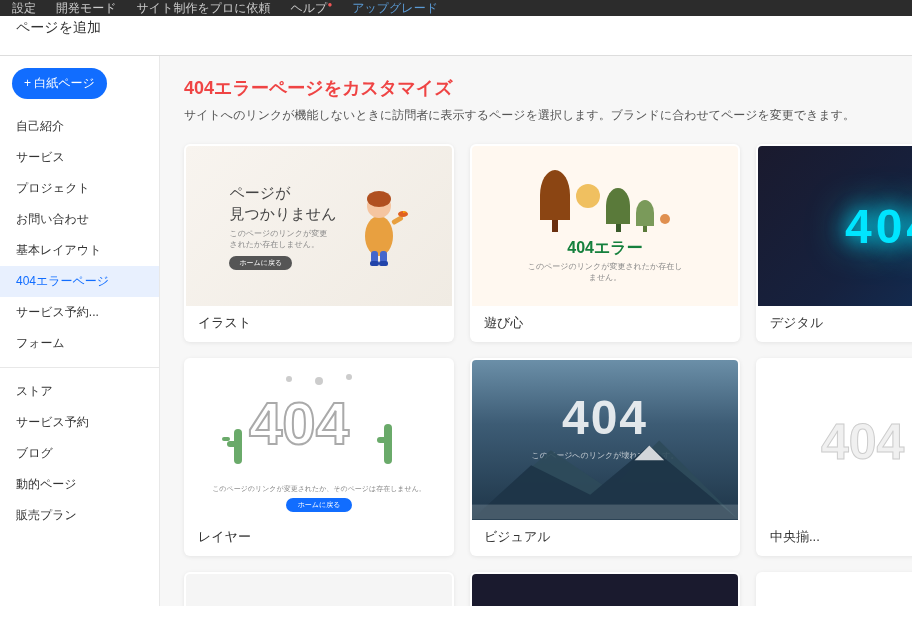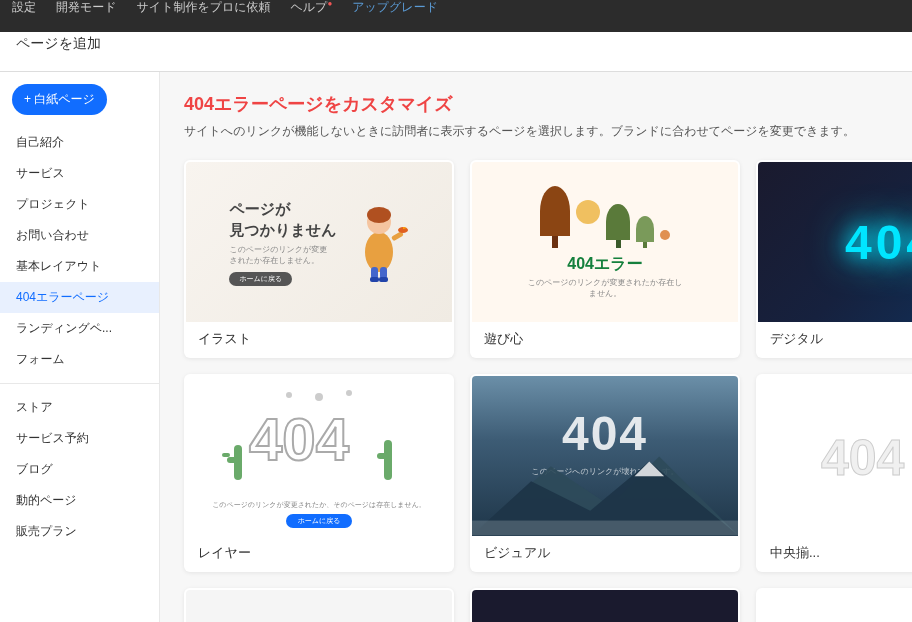--- a/index.html
+++ b/index.html
@@ -1,24 +1,24 @@
 <!DOCTYPE html>
 <html><head>
   <meta charset="utf-8">
   <style>
     * { box-sizing: border-box; margin: 0; padding: 0; }
     body { font-family: 'Helvetica Neue', Arial, sans-serif; font-size: 13px; background: #fff; width: 912px; height: 622px; overflow: hidden; }
 
     
     .top-bar {
       display: flex;
-      align-items: flex-end;
+      align-items: flex-start;
       background: #2c2c2c;
       height: 16px;
-      padding: 16px 12px;
+      padding: 0 12px;
       gap: 20px;
     }
     .top-bar-item {
       color: #ccc;
       font-size: 12px;
       cursor: pointer;
       white-space: nowrap;
     }
     .top-bar-upgrade {
       color: #5b9bd5;
@@ -256,21 +256,21 @@
 
   <div class="sidebar">
     <button class="sidebar-btn">+ 白紙ページ</button>
 
     <div class="sidebar-item">自己紹介</div>
     <div class="sidebar-item">サービス</div>
     <div class="sidebar-item">プロジェクト</div>
     <div class="sidebar-item">お問い合わせ</div>
     <div class="sidebar-item">基本レイアウト</div>
     <div class="sidebar-item active">404エラーページ</div>
-    <div class="sidebar-item">ランディングペ...</div>
+    <div class="sidebar-item">サービス予約...</div>
     <div class="sidebar-item">フォーム</div>
 
     <div class="sidebar-divider"></div>
 
     <div class="sidebar-item">ストア</div>
     <div class="sidebar-item">サービス予約</div>
     <div class="sidebar-item">ブログ</div>
     <div class="sidebar-item">動的ページ</div>
     <div class="sidebar-item">販売プラン</div>
   </div>
@@ -278,21 +278,21 @@
   <div class="content-area">
     <div class="content-title">404エラーページをカスタマイズ</div>
     <div class="content-desc">サイトへのリンクが機能しないときに訪問者に表示するページを選択します。ブランドに合わせてページを変更できます。</div>
 
     <div class="template-grid">
 
       <div class="template-card">
         <div class="template-card-image card-illust">
           <div style="display:flex; align-items:center; gap:12px;">
             <div style="text-align:left;">
-              <div style="font-size:15px; font-weight:700; color:#444; line-height:1.4;">ページが<br>見つかりません</div>
+              <div style="font-size:15px; font-weight:400; color:#444; line-height:1.4;">ページが<br>見つかりません</div>
               <div style="font-size:8px; color:#888; margin-top:4px; max-width:100px;">このページのリンクが変更されたか存在しません。</div>
               <div style="display:inline-block; margin-top:6px; background:#555; color:#fff; font-size:7px; padding:2px 10px; border-radius:10px;">ホームに戻る</div>
             </div>
 
             <svg width="60" height="90" viewBox="0 0 60 90">
 
               <ellipse cx="30" cy="55" rx="14" ry="20" fill="#e8a040"></ellipse>
 
               <circle cx="30" cy="25" r="12" fill="#f5c5a0"></circle>
 

